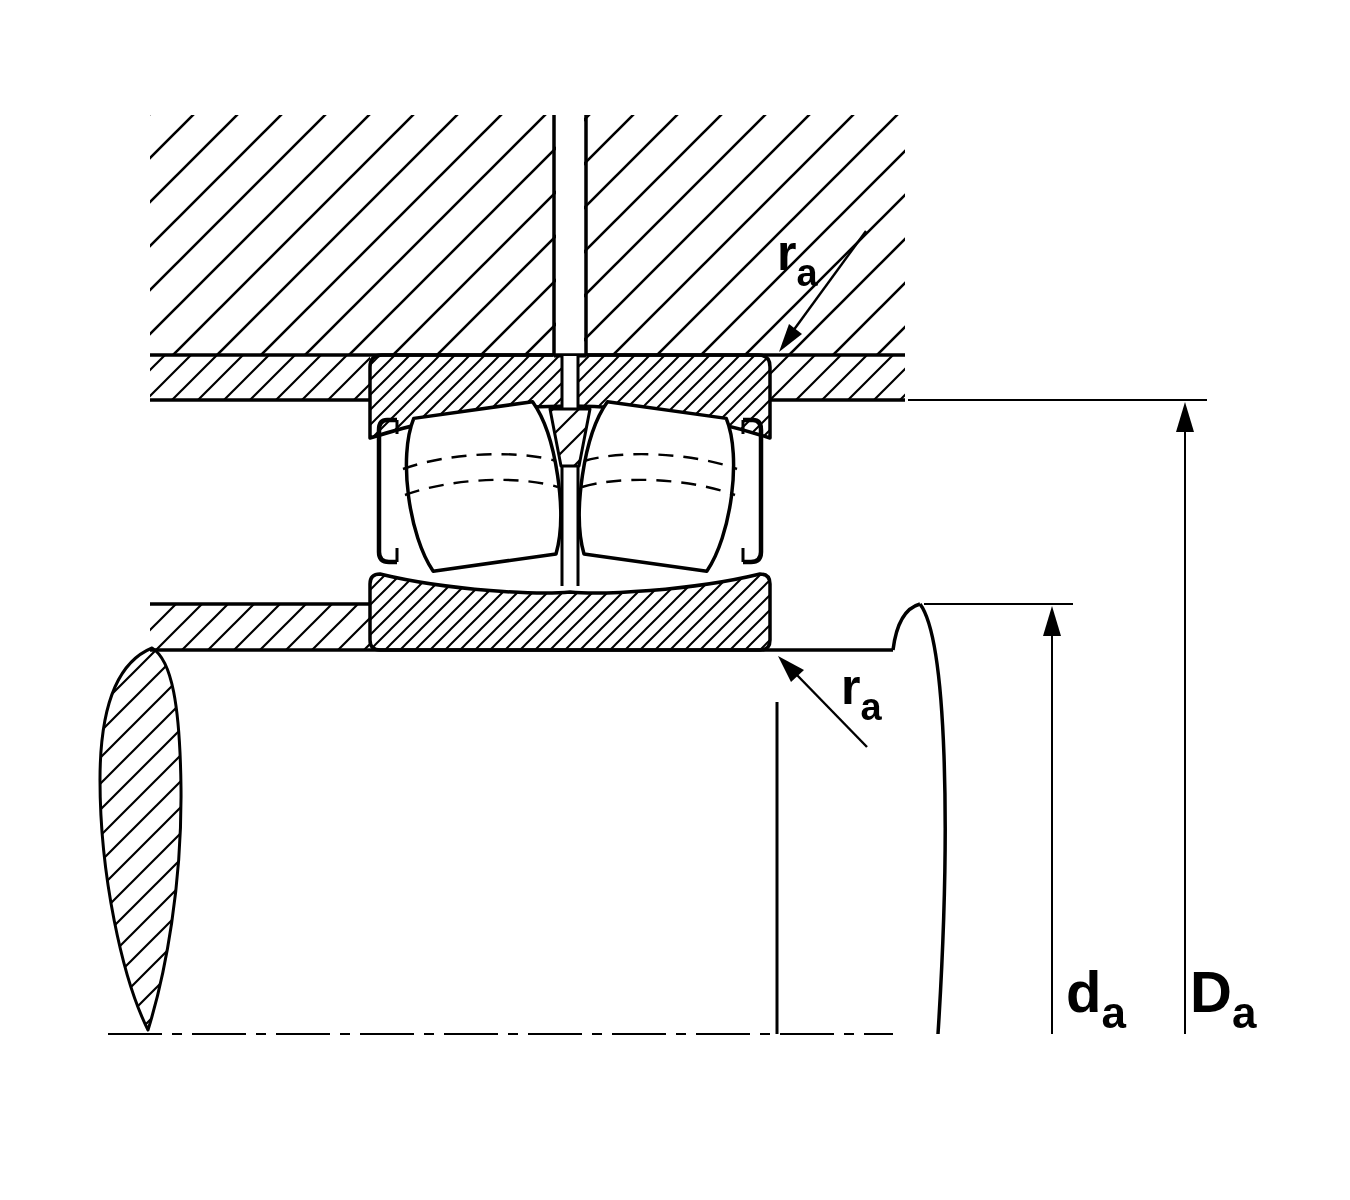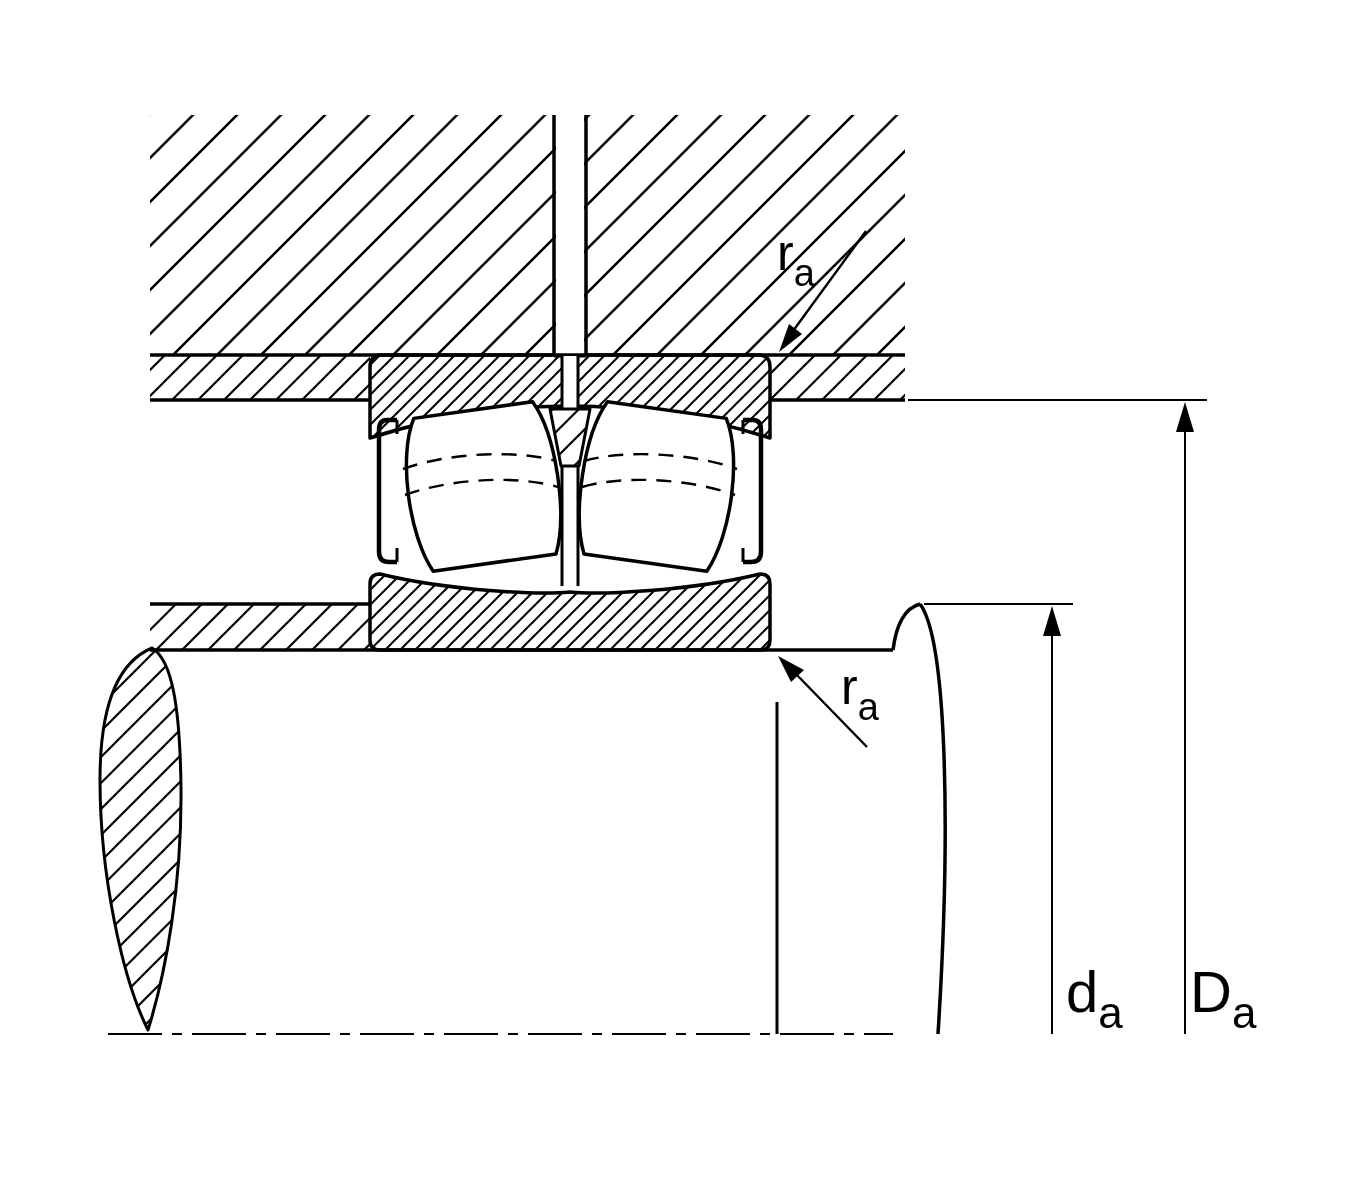--- a/index.html
+++ b/index.html
@@ -7,20 +7,21 @@
     padding: 0;
     background: #ffffff;
   }
   .canvas {
     position: relative;
     width: 1350px;
     height: 1188px;
     background: #ffffff;
     overflow: hidden;
     font-family: "Liberation Sans", sans-serif;
+    font-weight: bold;
   }
   svg text {
     font-family: "Liberation Sans", sans-serif;
     fill: #000000;
   }
 </style>
 </head>
 <body>
 
 <div class="canvas">

